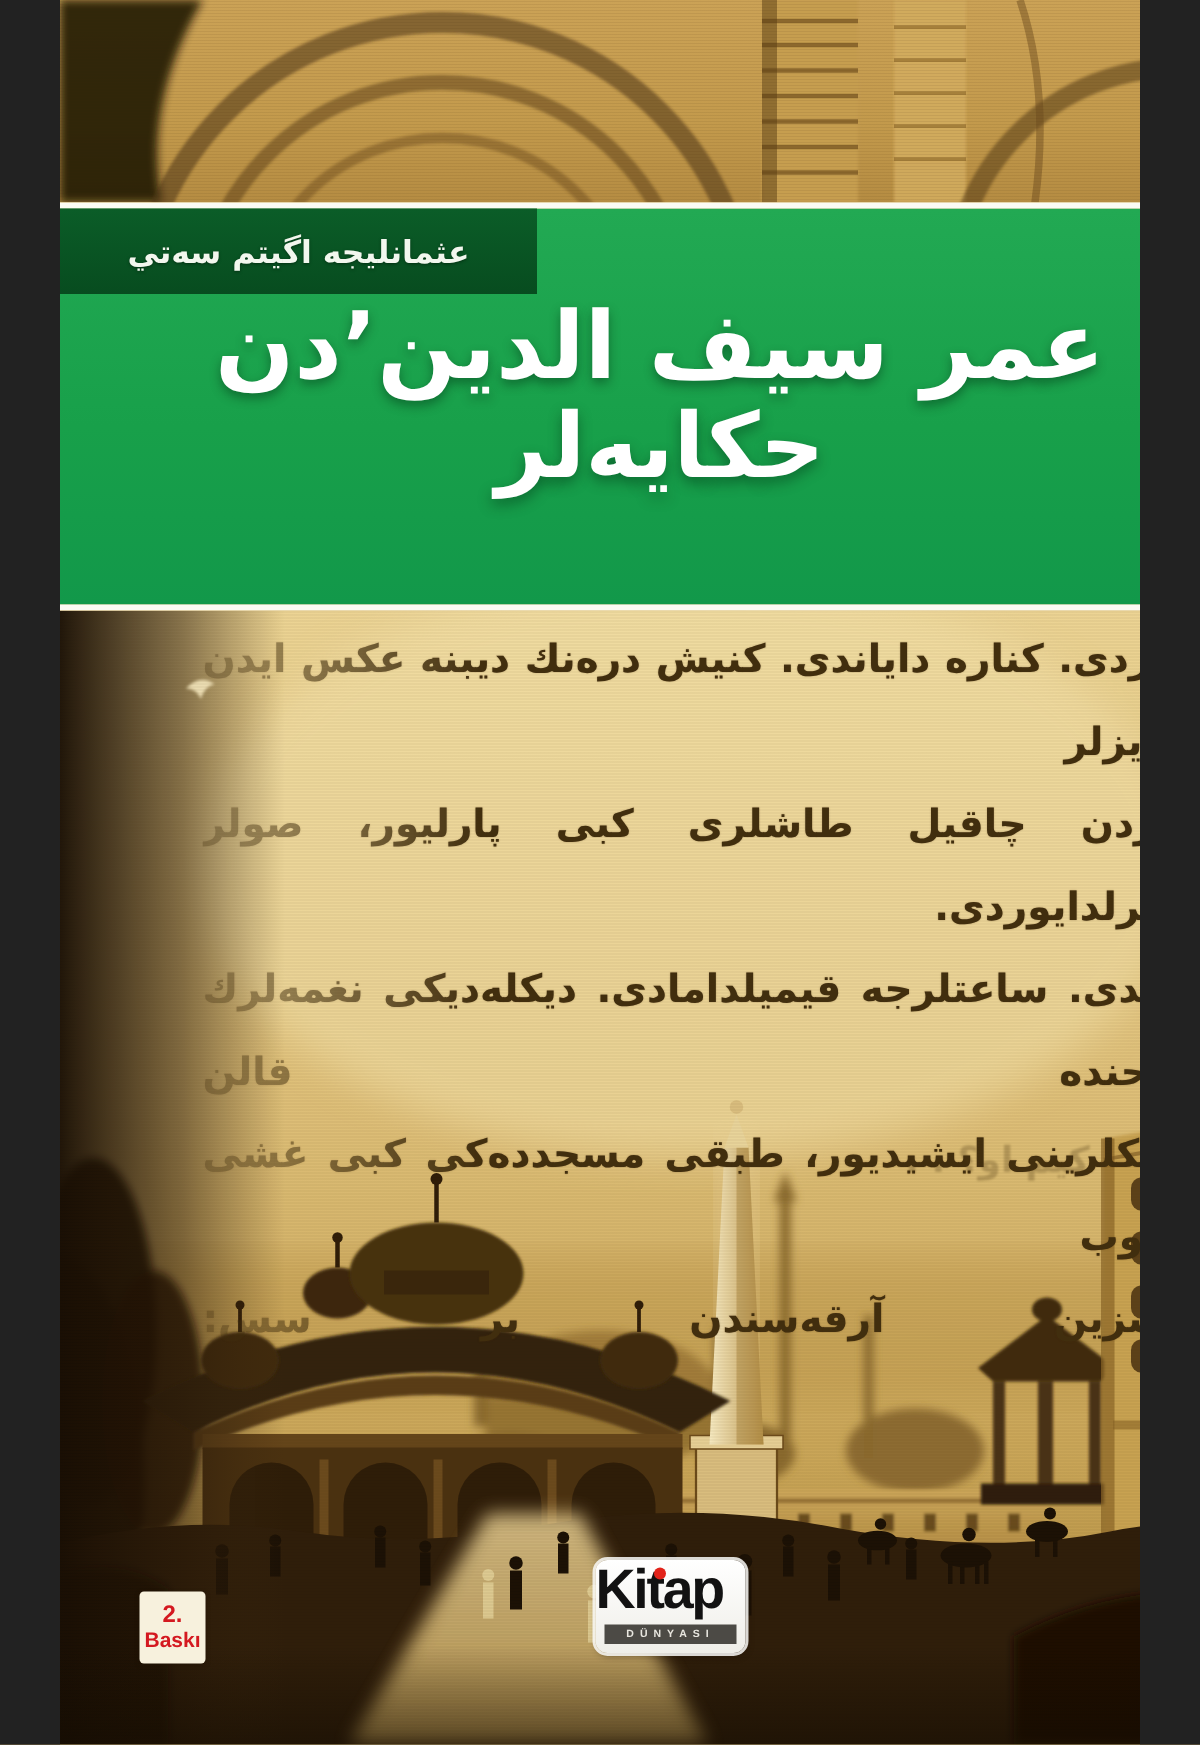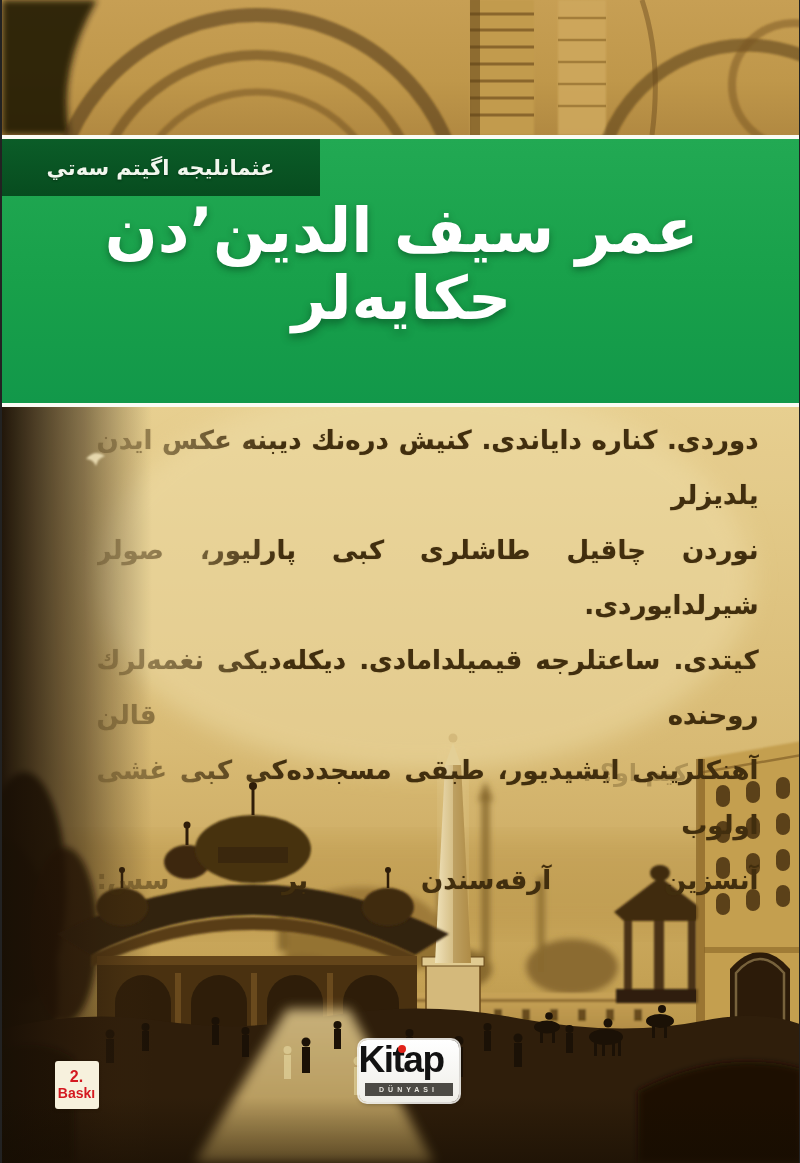--- a/index.html
+++ b/index.html
@@ -1,17 +1,17 @@
 <!DOCTYPE html>
 <html lang="tr"><head>
 <meta charset="utf-8">
 <style>
   html,body{margin:0;padding:0;background:#222;}
   .cover{
-    position:relative;width:797px;height:1163px;margin:0 auto;
+    position:relative;width:720px;height:1163px;margin:0 auto;
     overflow:hidden;background:#d9b96f;
     font-family:"DejaVu Sans",sans-serif;
   }
   
   .top-art{position:relative;width:800px;height:135px;overflow:hidden;}
   .top-art svg{display:block;}
   
   .banner{
     position:relative;width:800px;height:264px;
     border-top:4px solid #fbfbf4;border-bottom:4px solid #fbfbf4;

